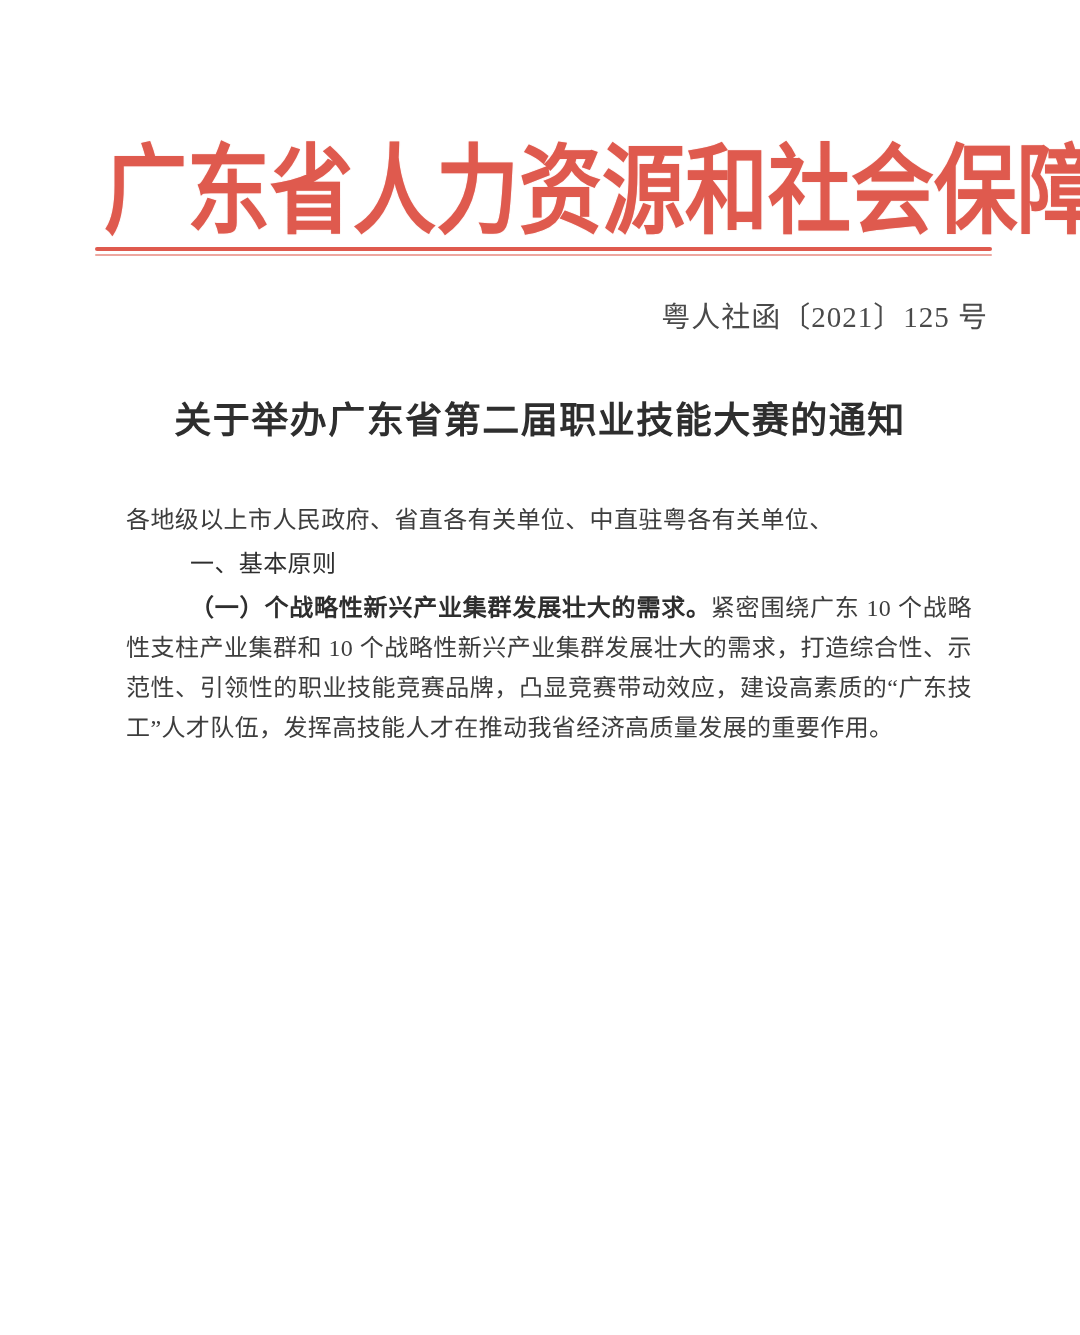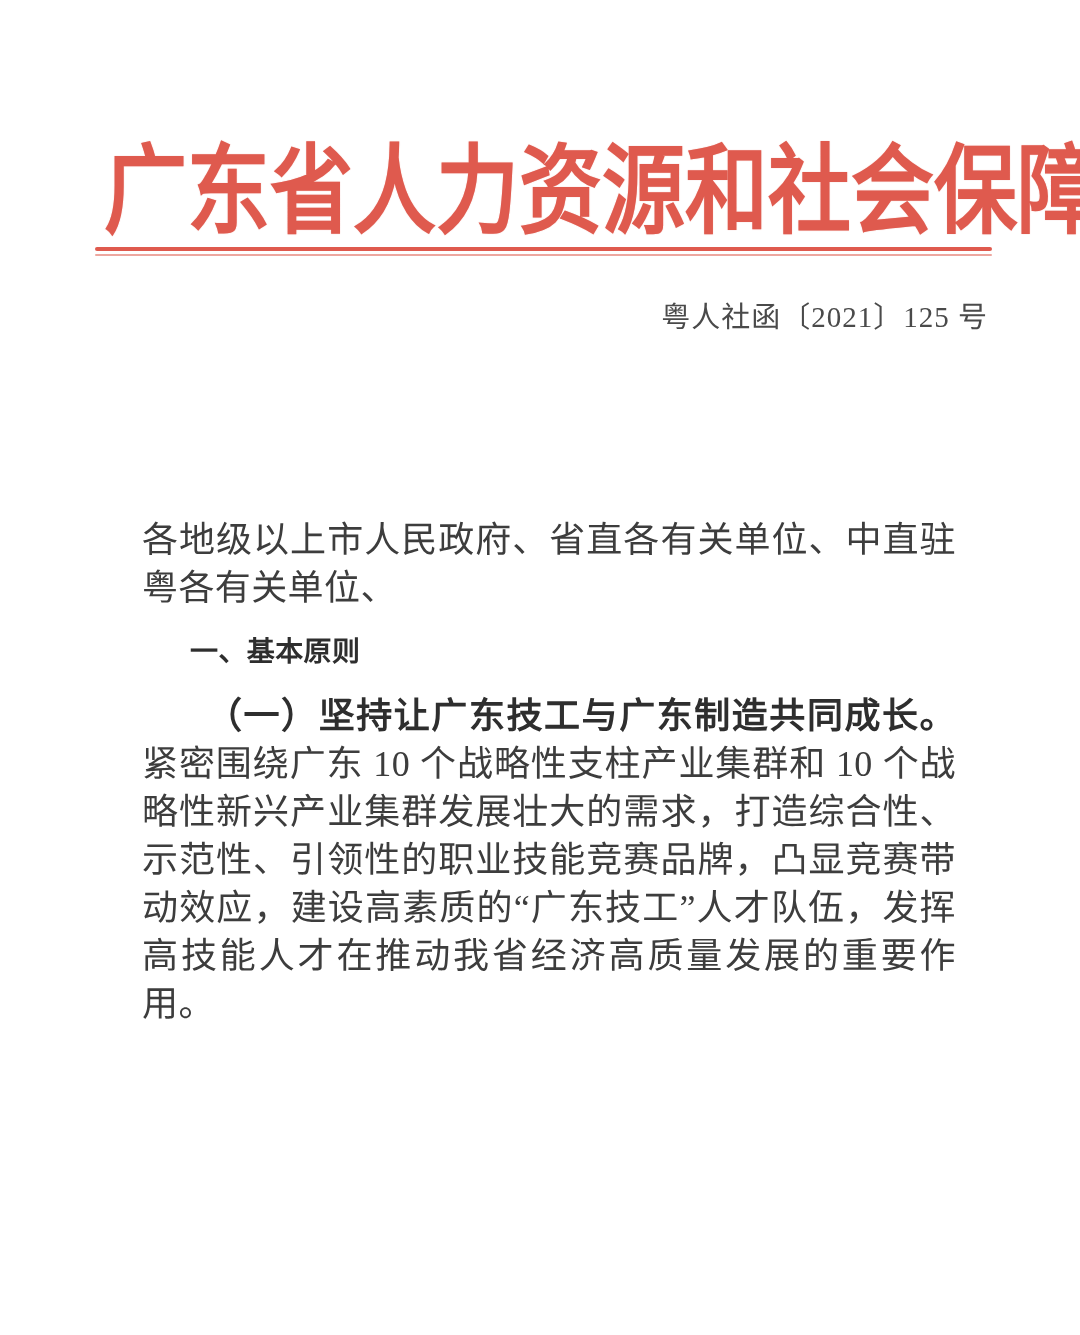--- a/index.html
+++ b/index.html
@@ -100,36 +100,36 @@
 
   
   .body-block {
     position: absolute;
     left: 126px;
     top: 500px;
     width: 846px;
   }
 
   .para {
-    font-size: 36px;
-    line-height: 48px;
+    font-size: 24px;
+    line-height: 40px;
     color: #3d3d3d;
     text-align: justify;
     text-justify: inter-ideograph;
-    margin: 16px;
+    margin: 0;
     letter-spacing: 0.4px;
   }
   .para + .para { margin-top: 0; }
 
   .indent { text-indent: 64px; }
 
   .heading-num {
-    font-size: 28px;
+    font-size: 24px;
     line-height: 48px;
-    font-weight: 700;
+    font-weight: 400;
     color: #2e2e2e;
     text-indent: 64px;
     margin: 0;
     letter-spacing: 0.4px;
   }
 
   .lead {
     font-weight: 700;
     color: #2e2e2e;
   }
@@ -154,26 +154,27 @@
       <span>保</span>
       <span>障</span>
 
     </div>
     <div class="rule-thick"></div>
     <div class="rule-thin"></div>
   </div>
 
   <div class="doc-number">粤人社函〔2021〕125 号</div>
 
+  <div class="doc-title">关于举办广东省第二届职业技能大赛的通知</div>
 
   <div class="body-block">
 
     <p class="para">各地级以上市人民政府、省直各有关单位、中直驻粤各有关单位、</p>
 
 
 
     <p class="heading-num">一、基本原则</p>
 
-    <p class="para indent"><span class="lead">（一）坚持让广东技工与广东制造共同成长。</span><span>紧密围绕广东 10 个战略性支柱产业集群和 10 个战略性新兴产业集群发展壮大的需求，打造综合性、示范性、引领性的职业技能竞赛品牌，凸显竞赛带动效应，建设高素质的“广东技工”人才队伍，发挥高技能人才在推动我省经济高质量发展的重要作用。</span></p>
+    <p class="para indent"><span class="lead">（一）个战略性新兴产业集群发展壮大的需求。</span><span>紧密围绕广东 10 个战略性支柱产业集群和 10 个战略性新兴产业集群发展壮大的需求，打造综合性、示范性、引领性的职业技能竞赛品牌，凸显竞赛带动效应，建设高素质的“广东技工”人才队伍，发挥高技能人才在推动我省经济高质量发展的重要作用。</span></p>
 
   </div>
 
 </div>
 
 </body></html>

